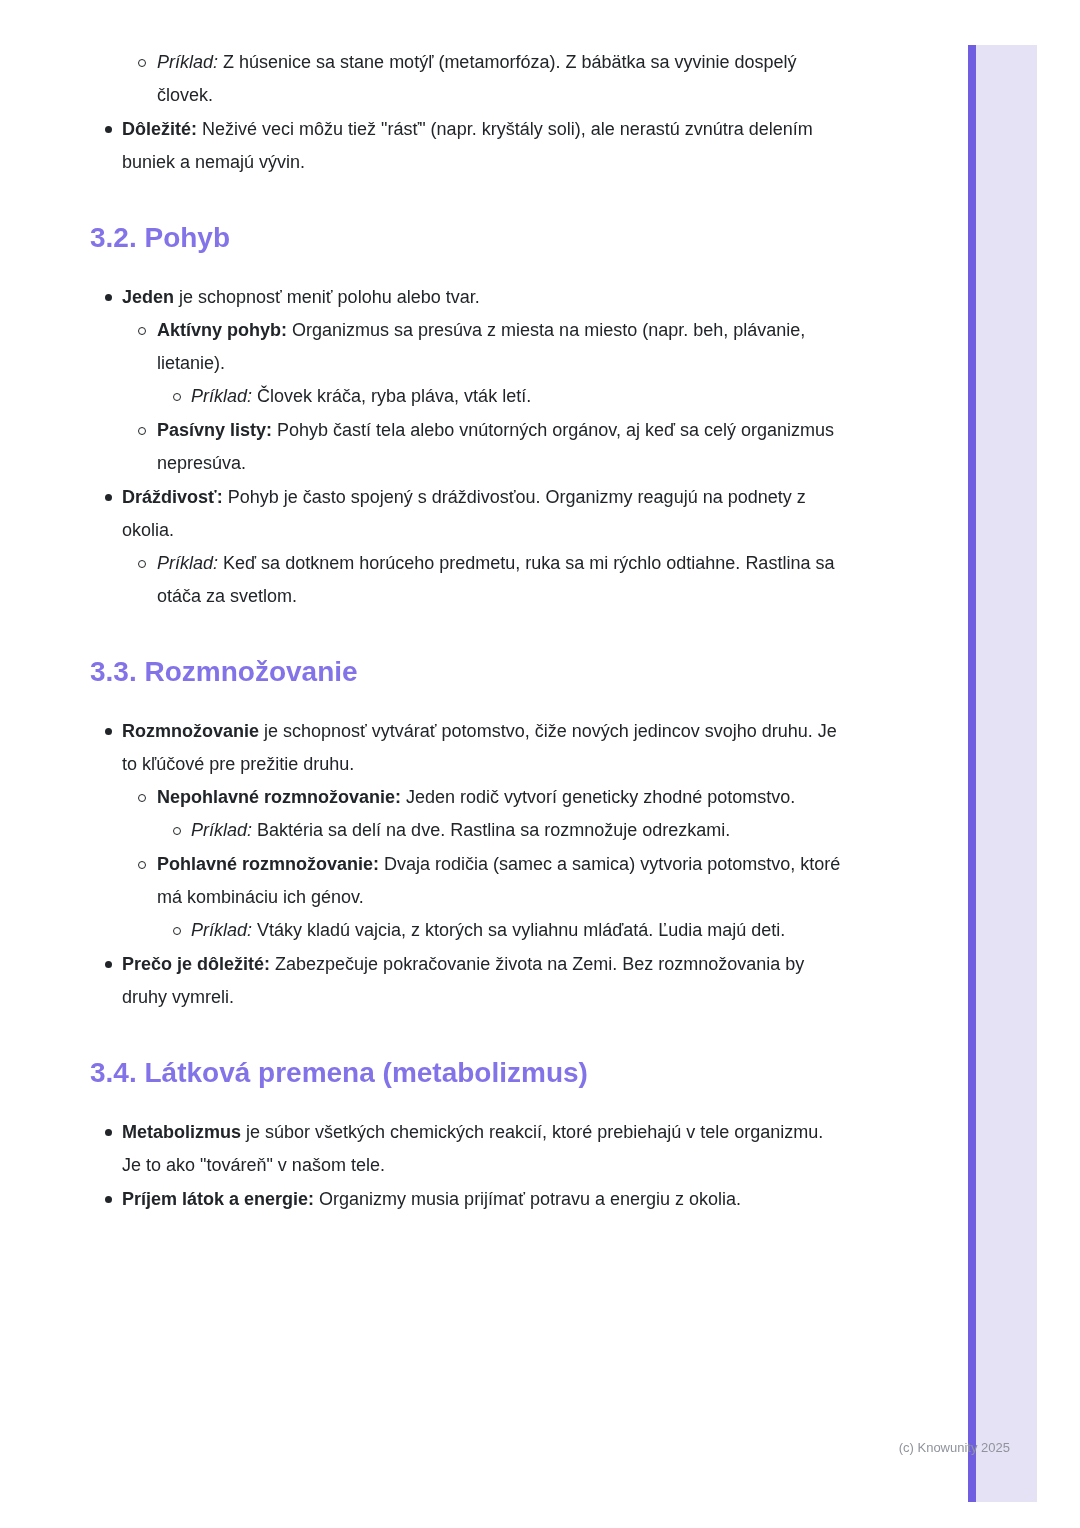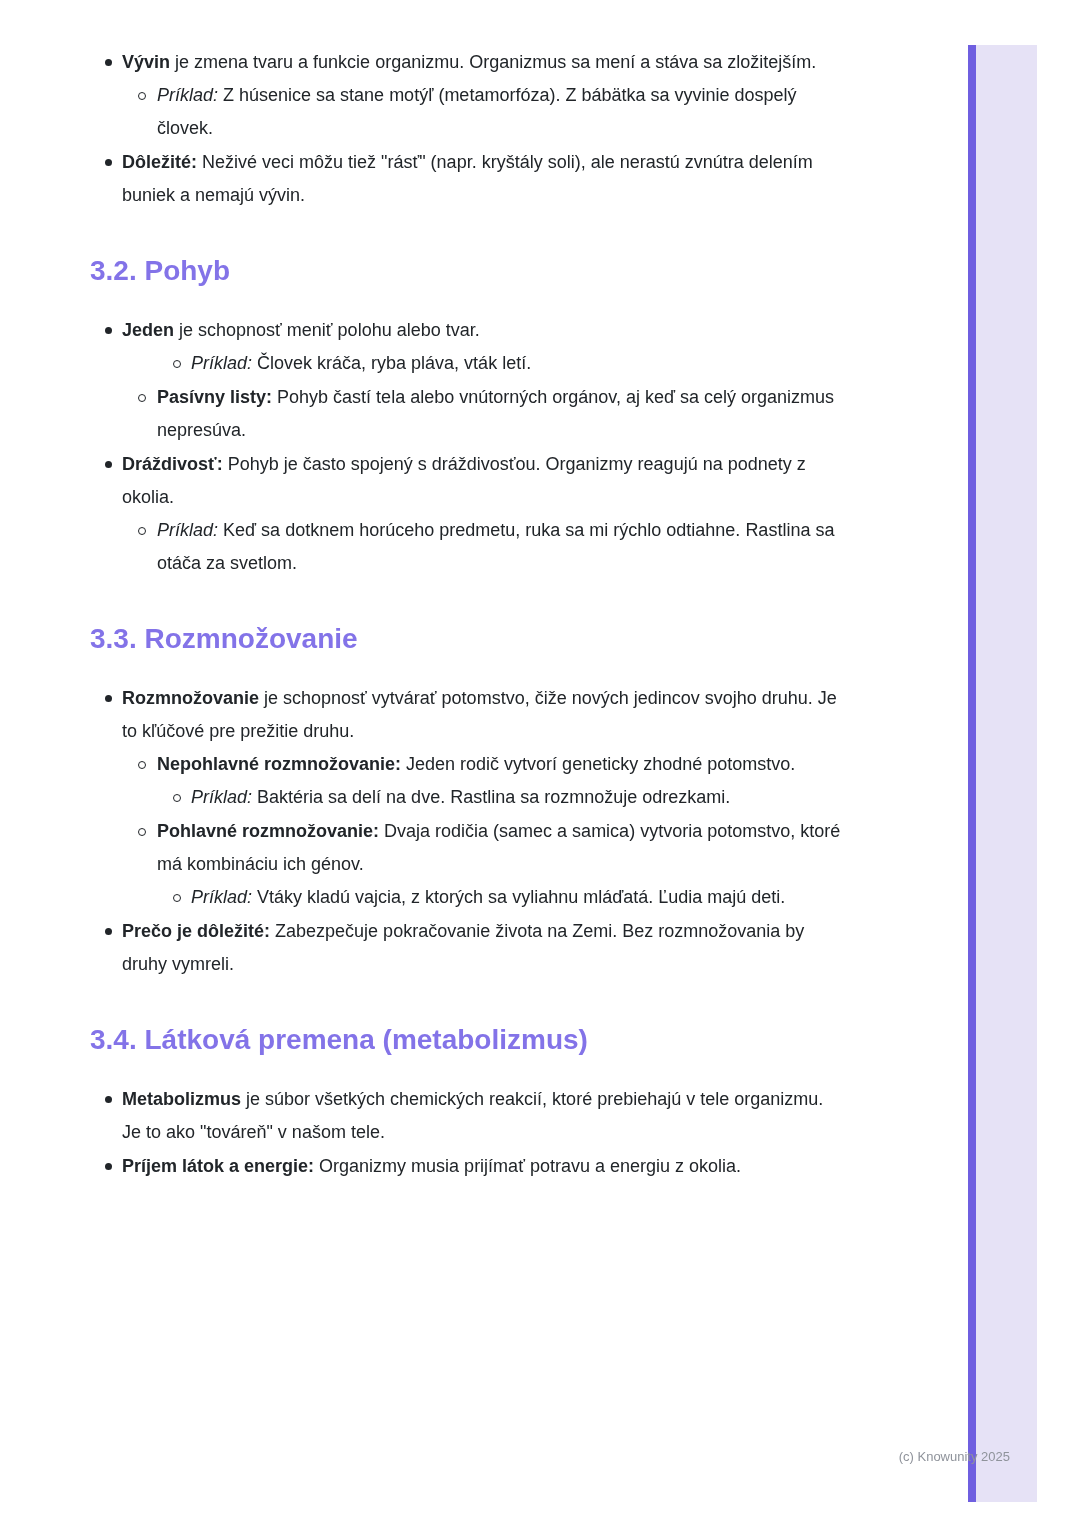--- a/index.html
+++ b/index.html
@@ -53,54 +53,53 @@
     background:var(--band-line);
   }
   .accent-band{
     position:absolute;left:976px;top:45px;width:61px;height:1457px;
     background:var(--band);
   }
   .footer{
     position:absolute;top:1440px;right:70px;
     font-size:13px;line-height:16px;color:var(--muted);
     z-index:2;
-    margin-top:9px;
   }
 </style>
 </head>
 <body>
 
 <div class="page-root">
   <div class="accent-line"></div>
   <div class="accent-band"></div>
   <main class="content" id="doc">
-      <div class="li l1">
-        <span class="marker">
-          <span class="dot-fill"></span>
-        </span>
-        <span class="txt"><span class="run b">Vývin</span><span class="run n"> je zmena tvaru a funkcie organizmu. Organizmus sa mení a stáva sa zložitejším.</span></span>
-      </div>
       <div class="li l2">
         <span class="marker">
           <span class="dot-open"></span>
         </span>
         <span class="txt"><span class="run i">Príklad:</span><span class="run n"> Z húsenice sa stane motýľ (metamorfóza). Z bábätka sa vyvinie dospelý človek.</span></span>
       </div>
       <div class="li l1 gap">
         <span class="marker">
           <span class="dot-fill"></span>
         </span>
         <span class="txt"><span class="run b">Dôležité:</span><span class="run n"> Neživé veci môžu tiež "rásť" (napr. kryštály soli), ale nerastú zvnútra delením buniek a nemajú vývin.</span></span>
       </div>
       <h2 class="sec-heading">3.2. Pohyb</h2>
       <div class="li l1">
         <span class="marker">
           <span class="dot-fill"></span>
         </span>
         <span class="txt"><span class="run b">Jeden</span><span class="run n"> je schopnosť meniť polohu alebo tvar.</span></span>
+      </div>
+      <div class="li l2">
+        <span class="marker">
+          <span class="dot-open"></span>
+        </span>
+        <span class="txt"><span class="run b">Aktívny pohyb:</span><span class="run n"> Organizmus sa presúva z miesta na miesto (napr. beh, plávanie, lietanie).</span></span>
       </div>
       <div class="li l3">
         <span class="marker">
           <span class="dot-open"></span>
         </span>
         <span class="txt"><span class="run i">Príklad:</span><span class="run n"> Človek kráča, ryba pláva, vták letí.</span></span>
       </div>
       <div class="li l2 gap">
         <span class="marker">
           <span class="dot-open"></span>

